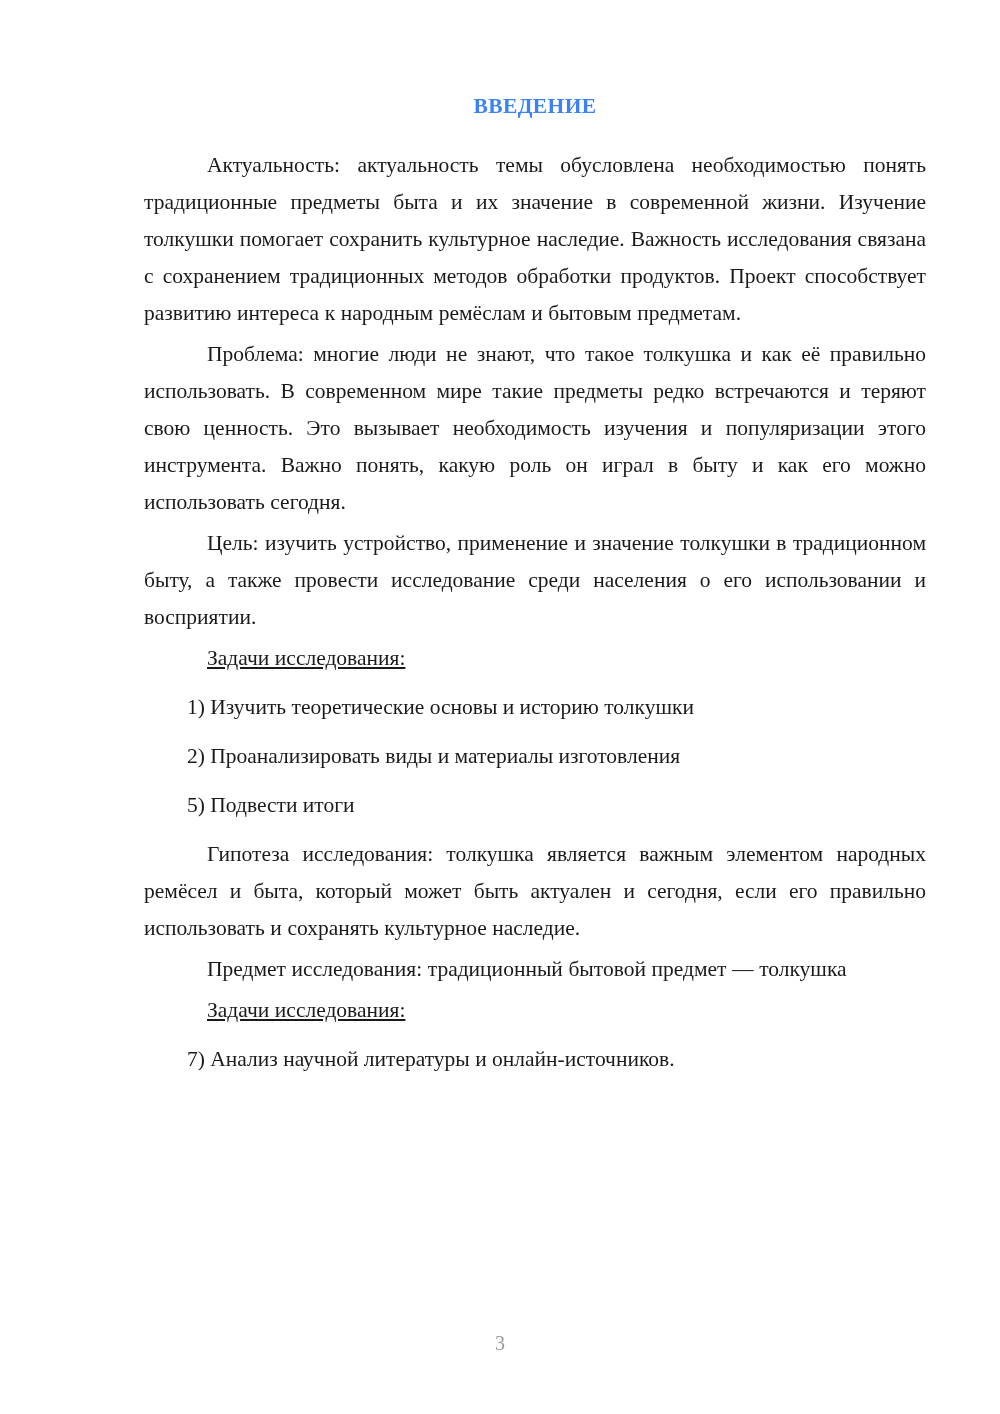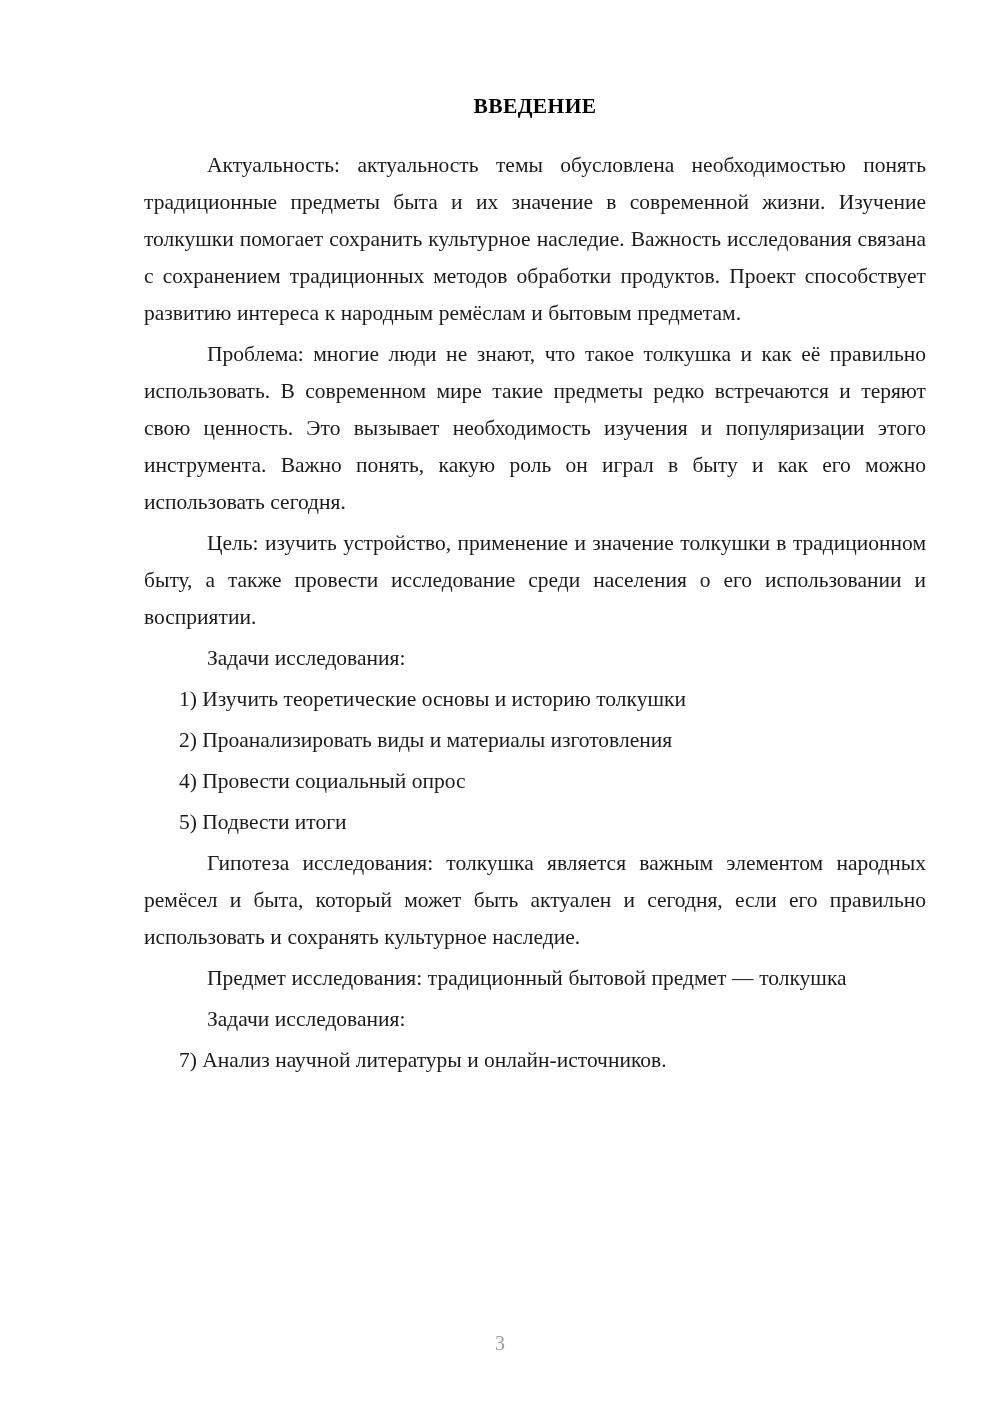--- a/index.html
+++ b/index.html
@@ -23,40 +23,41 @@
     top: 88px;
     width: 790px;
   }
   .doc-title {
     font-size: 21.5px;
     font-weight: bold;
     text-align: center;
     letter-spacing: 0.4px;
     line-height: 37px;
     margin: 0 0 22px 0;
-    color: #000000;
+    color: #3b82f6;
   }
   .para {
     font-size: 21.5px;
     line-height: 37px;
     text-align: justify;
     text-align-last: left;
     text-indent: 63px;
     margin: 4px;
     hyphens: none;
     word-spacing: 0.2px;
   }
   .para.nojust {
     text-align: left;
+    text-decoration: underline;
   }
   .list-item {
     font-size: 21.5px;
     line-height: 37px;
     text-align: left;
-    margin: 4px;
+    margin: 12px;
     padding-left: 35px;
     text-indent: 0;
   }
   .page-number {
     position: absolute;
     left: 0;
     right: 0;
     top: 1331px;
     text-align: center;
     font-size: 20px;
@@ -77,21 +78,20 @@
     <p class="para">Актуальность: актуальность темы обусловлена необходимостью понять традиционные предметы быта и их значение в современной жизни. Изучение толкушки помогает сохранить культурное наследие. Важность исследования связана с сохранением традиционных методов обработки продуктов. Проект способствует развитию интереса к народным ремёслам и бытовым предметам.</p>
 
     <p class="para">Проблема: многие люди не знают, что такое толкушка и как её правильно использовать. В современном мире такие предметы редко встречаются и теряют свою ценность. Это вызывает необходимость изучения и популяризации этого инструмента. Важно понять, какую роль он играл в быту и как его можно использовать сегодня.</p>
 
     <p class="para">Цель: изучить устройство, применение и значение толкушки в традиционном быту, а также провести исследование среди населения о его использовании и восприятии.</p>
 
     <p class="para nojust">Задачи исследования:</p>
 
     <p class="list-item">1) Изучить теоретические основы и историю толкушки</p>
     <p class="list-item">2) Проанализировать виды и материалы изготовления</p>
-    <p class="list-item">4) Провести социальный опрос</p>
     <p class="list-item">5) Подвести итоги</p>
 
 
     <p class="para">Гипотеза исследования: толкушка является важным элементом народных ремёсел и быта, который может быть актуален и сегодня, если его правильно использовать и сохранять культурное наследие.</p>
 
     <p class="para">Предмет исследования: традиционный бытовой предмет — толкушка</p>
 
     <p class="para nojust">Задачи исследования:</p>
 
     <p class="list-item">7) Анализ научной литературы и онлайн-источников.</p>

